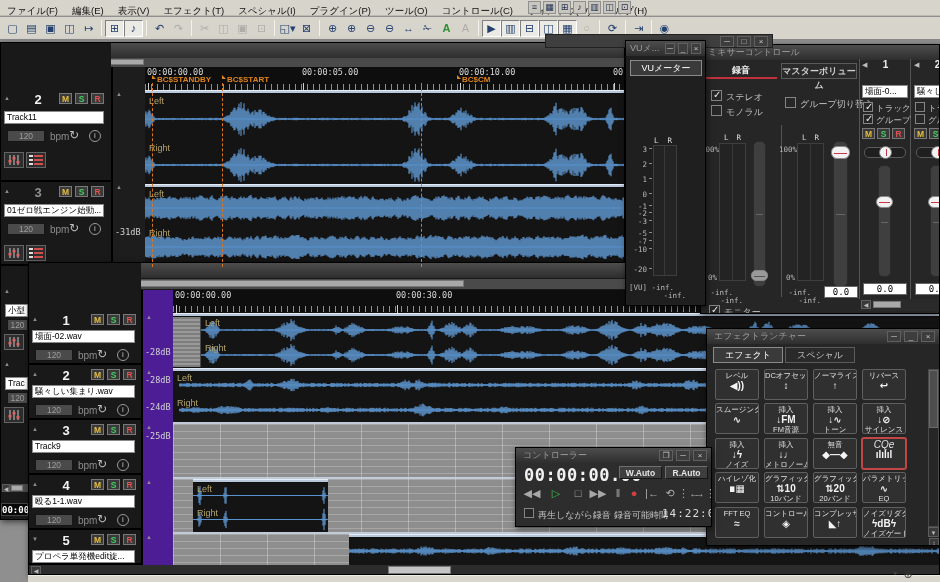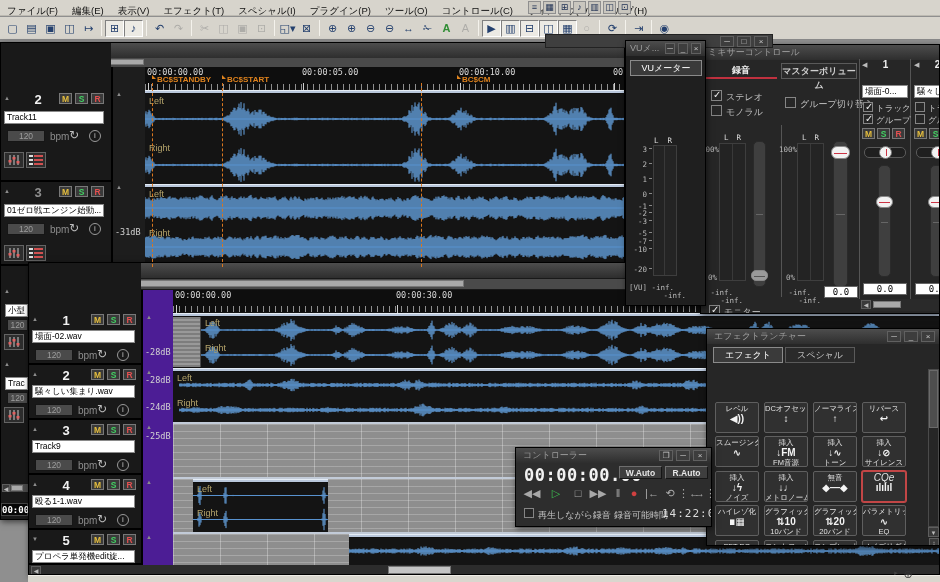--- a/index.html
+++ b/index.html
@@ -620,21 +620,21 @@
   <div id="winfx" class="win" style="left:706px;top:328px;width:234px;height:218px;background:#262626;z-index:7;">
     <div class="tbar"><span>エフェクトランチャー</span>
       <div class="tbtns">
           <div class="tbtn">─</div>
           <div class="tbtn">_</div>
           <div class="tbtn">×</div>
         </div>
     </div>
     <div class="tab boxactive" style="left:6px;top:18px;width:70px;"><span>エフェクト</span></div>
     <div class="tab" style="left:78px;top:18px;width:70px;"><span>スペシャル</span></div>
-    <div id="fx-grid" class="abs" style="left:0;top:0;width:234px;height:218px;margin-top:33px;">
+    <div id="fx-grid" class="abs" style="left:0;top:0;width:234px;height:218px;">
         <div class="fxbtn" style="left: 8px; top: 40px;">
           <div class="l1">レベル</div>
           <div class="ic">◀))</div>
         </div>
         <div class="fxbtn" style="left: 57px; top: 40px;">
           <div class="l1">DCオフセット</div>
           <div class="ic">↕</div>
         </div>
         <div class="fxbtn" style="left: 106px; top: 40px;">
           <div class="l1">ノーマライズ</div>

